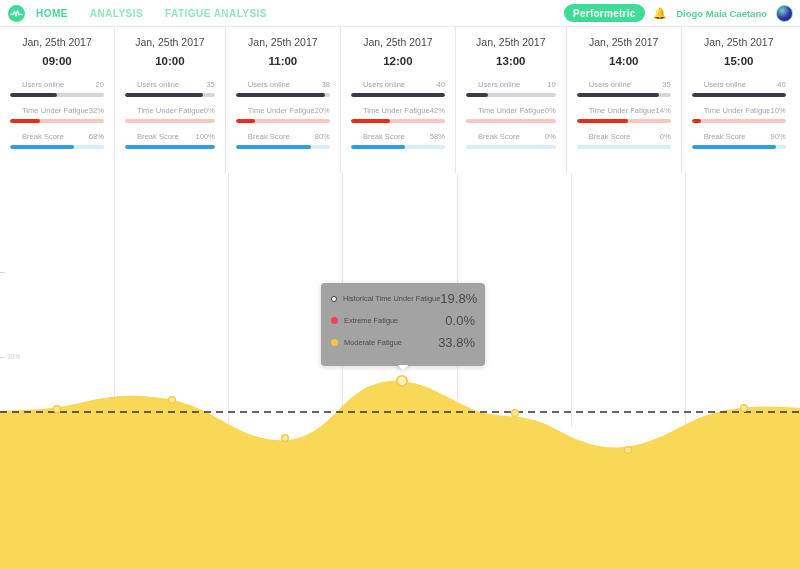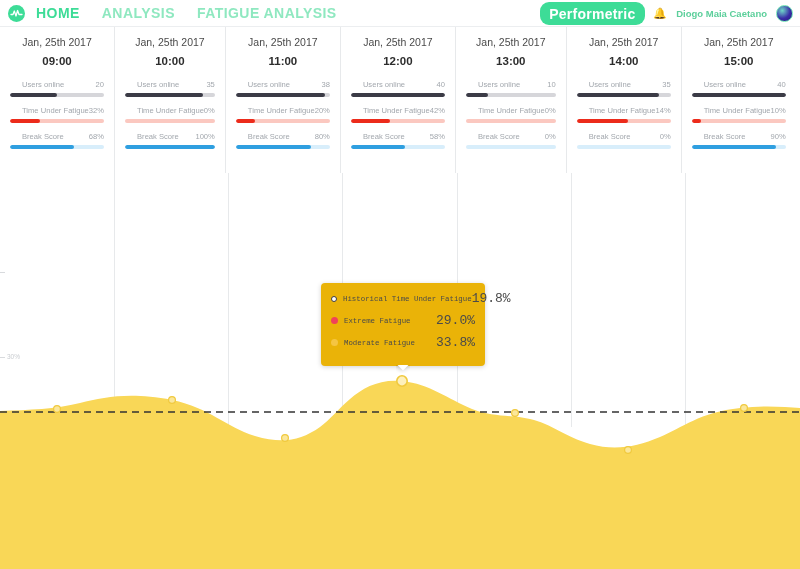--- a/index.html
+++ b/index.html
@@ -21,29 +21,29 @@
   }
   #logo-wrap { margin-left: 8px; display: flex; align-items: center; }
   .logo-circle {
     width: 17px; height: 17px; border-radius: 50%;
     background: #3ddc97;
     display: flex; align-items: center; justify-content: center;
   }
   .logo-circle svg { display: block; }
   #main-nav { display: flex; align-items: center; margin-left: 11px; gap: 22px; }
   .nav-item {
-    font-size: 14px; font-weight: bold; letter-spacing: .45px;
+    font-size: 10px; font-weight: bold; letter-spacing: .45px;
     color: #8fe8c0; cursor: pointer; white-space: nowrap;
   }
   .nav-item.active { color: #3ddc97; }
   #header-right {
     margin-left: auto; display: flex; align-items: center; gap: 9px; margin-right: 7px;
   }
   .pill {
-    background: #3ddc97; color: #fff; font-size: 14px; font-weight: bold;
+    background: #3ddc97; color: #fff; font-size: 10px; font-weight: bold;
     padding: 4px 9px 3px 9px; border-radius: 9px; letter-spacing: .25px;
     cursor: pointer; white-space: nowrap;
   }
   .bell { color: #3ddc97; font-size: 11px; line-height: 1; cursor: pointer; }
   .user-name { font-size: 9.5px; font-weight: bold; color: #5ccf9b; white-space: nowrap; cursor: pointer; }
   .avatar {
     width: 17px; height: 17px; border-radius: 50%;
     background: radial-gradient(circle at 35% 30%, #6fd7c8 0%, #3a2ea8 55%, #241b7a 100%);
     border: 1.5px solid #6fe3b4;
     cursor: pointer;
@@ -96,23 +96,23 @@
     position: absolute; font-size: 6.5px; color: #c9ccd0; white-space: nowrap;
     z-index: 20;
   }
   .axis-tick {
     position: absolute; width: 5px; height: 1px; background: #d8dadd; z-index: 20;
   }
 
   
   #tooltip {
     position: absolute; left: 321px; top: 283px; width: 164px;
-    background: #eab308; border-radius: 4px;
+    background: #a3a3a3; border-radius: 4px;
     box-shadow: 0 1px 5px rgba(0,0,0,.18);
-    padding: 8px 10px 9px 10px; z-index: 50; font-family: Liberation Mono, monospace;
+    padding: 8px 10px 9px 10px; z-index: 50;
   }
   #tooltip .tt-row { display: flex; align-items: center; margin-bottom: 7px; }
   #tooltip .tt-row:last-child { margin-bottom: 0; }
   .tt-dot { width: 7px; height: 7px; border-radius: 50%; margin-right: 6px; flex: 0 0 auto; }
   .tt-dot.hollow { background: #fff; border: 1.4px solid #3b3b46; width: 6px; height: 6px; }
   .tt-label { font-size: 7.4px; color: #4a4a4a; white-space: nowrap; }
   .tt-val { margin-left: auto; font-size: 13px; color: #4a4a4a; }
   #tt-arrow {
     position: absolute; left: 50%; margin-left: -7px; bottom: -7px;
     width: 14px; height: 8px; overflow: hidden;
@@ -413,21 +413,21 @@
 
   <div id="tooltip">
     <div class="tt-row">
       <span class="tt-dot hollow"></span>
       <span class="tt-label">Historical Time Under Fatigue</span>
       <span class="tt-val">19.8%</span>
     </div>
     <div class="tt-row">
       <span class="tt-dot" style="background:#f0425a"></span>
       <span class="tt-label">Extreme Fatigue</span>
-      <span class="tt-val">29.0%</span>
+      <span class="tt-val">0.0%</span>
     </div>
     <div class="tt-row">
       <span class="tt-dot" style="background:#f5c542"></span>
       <span class="tt-label">Moderate Fatigue</span>
       <span class="tt-val">33.8%</span>
     </div>
     <div id="tt-arrow"></div>
   </div>
 
 </div>

